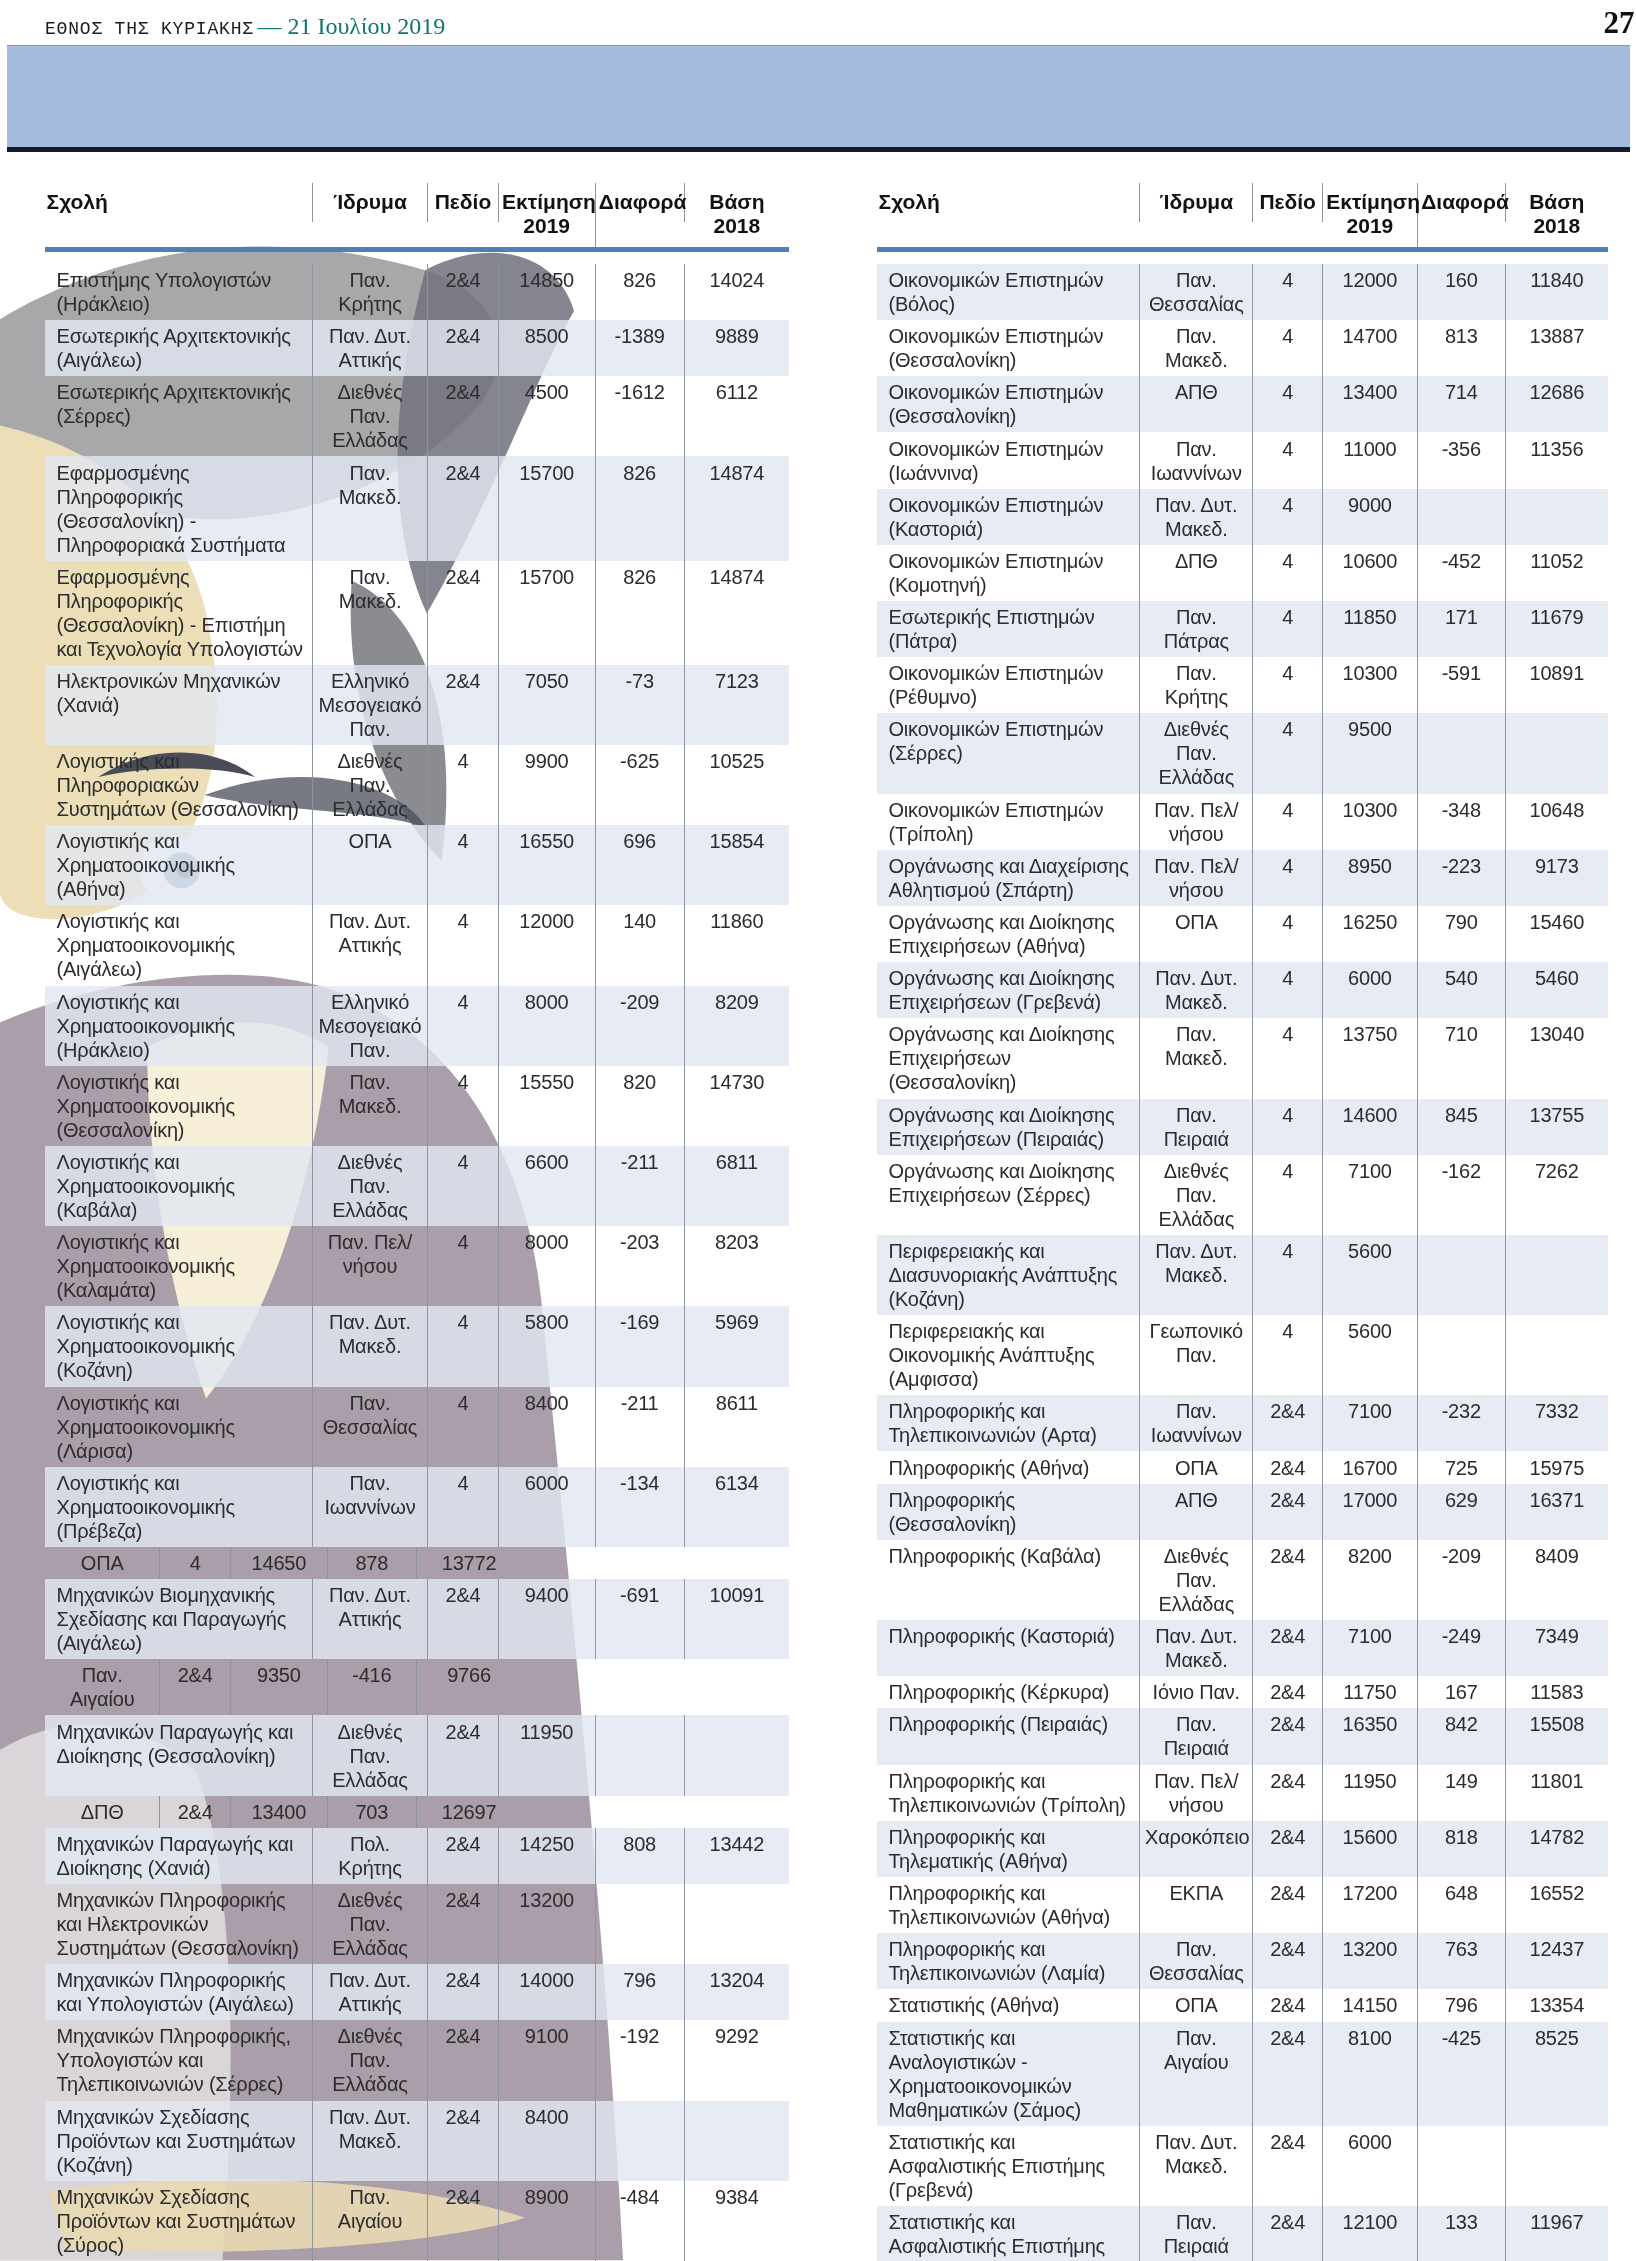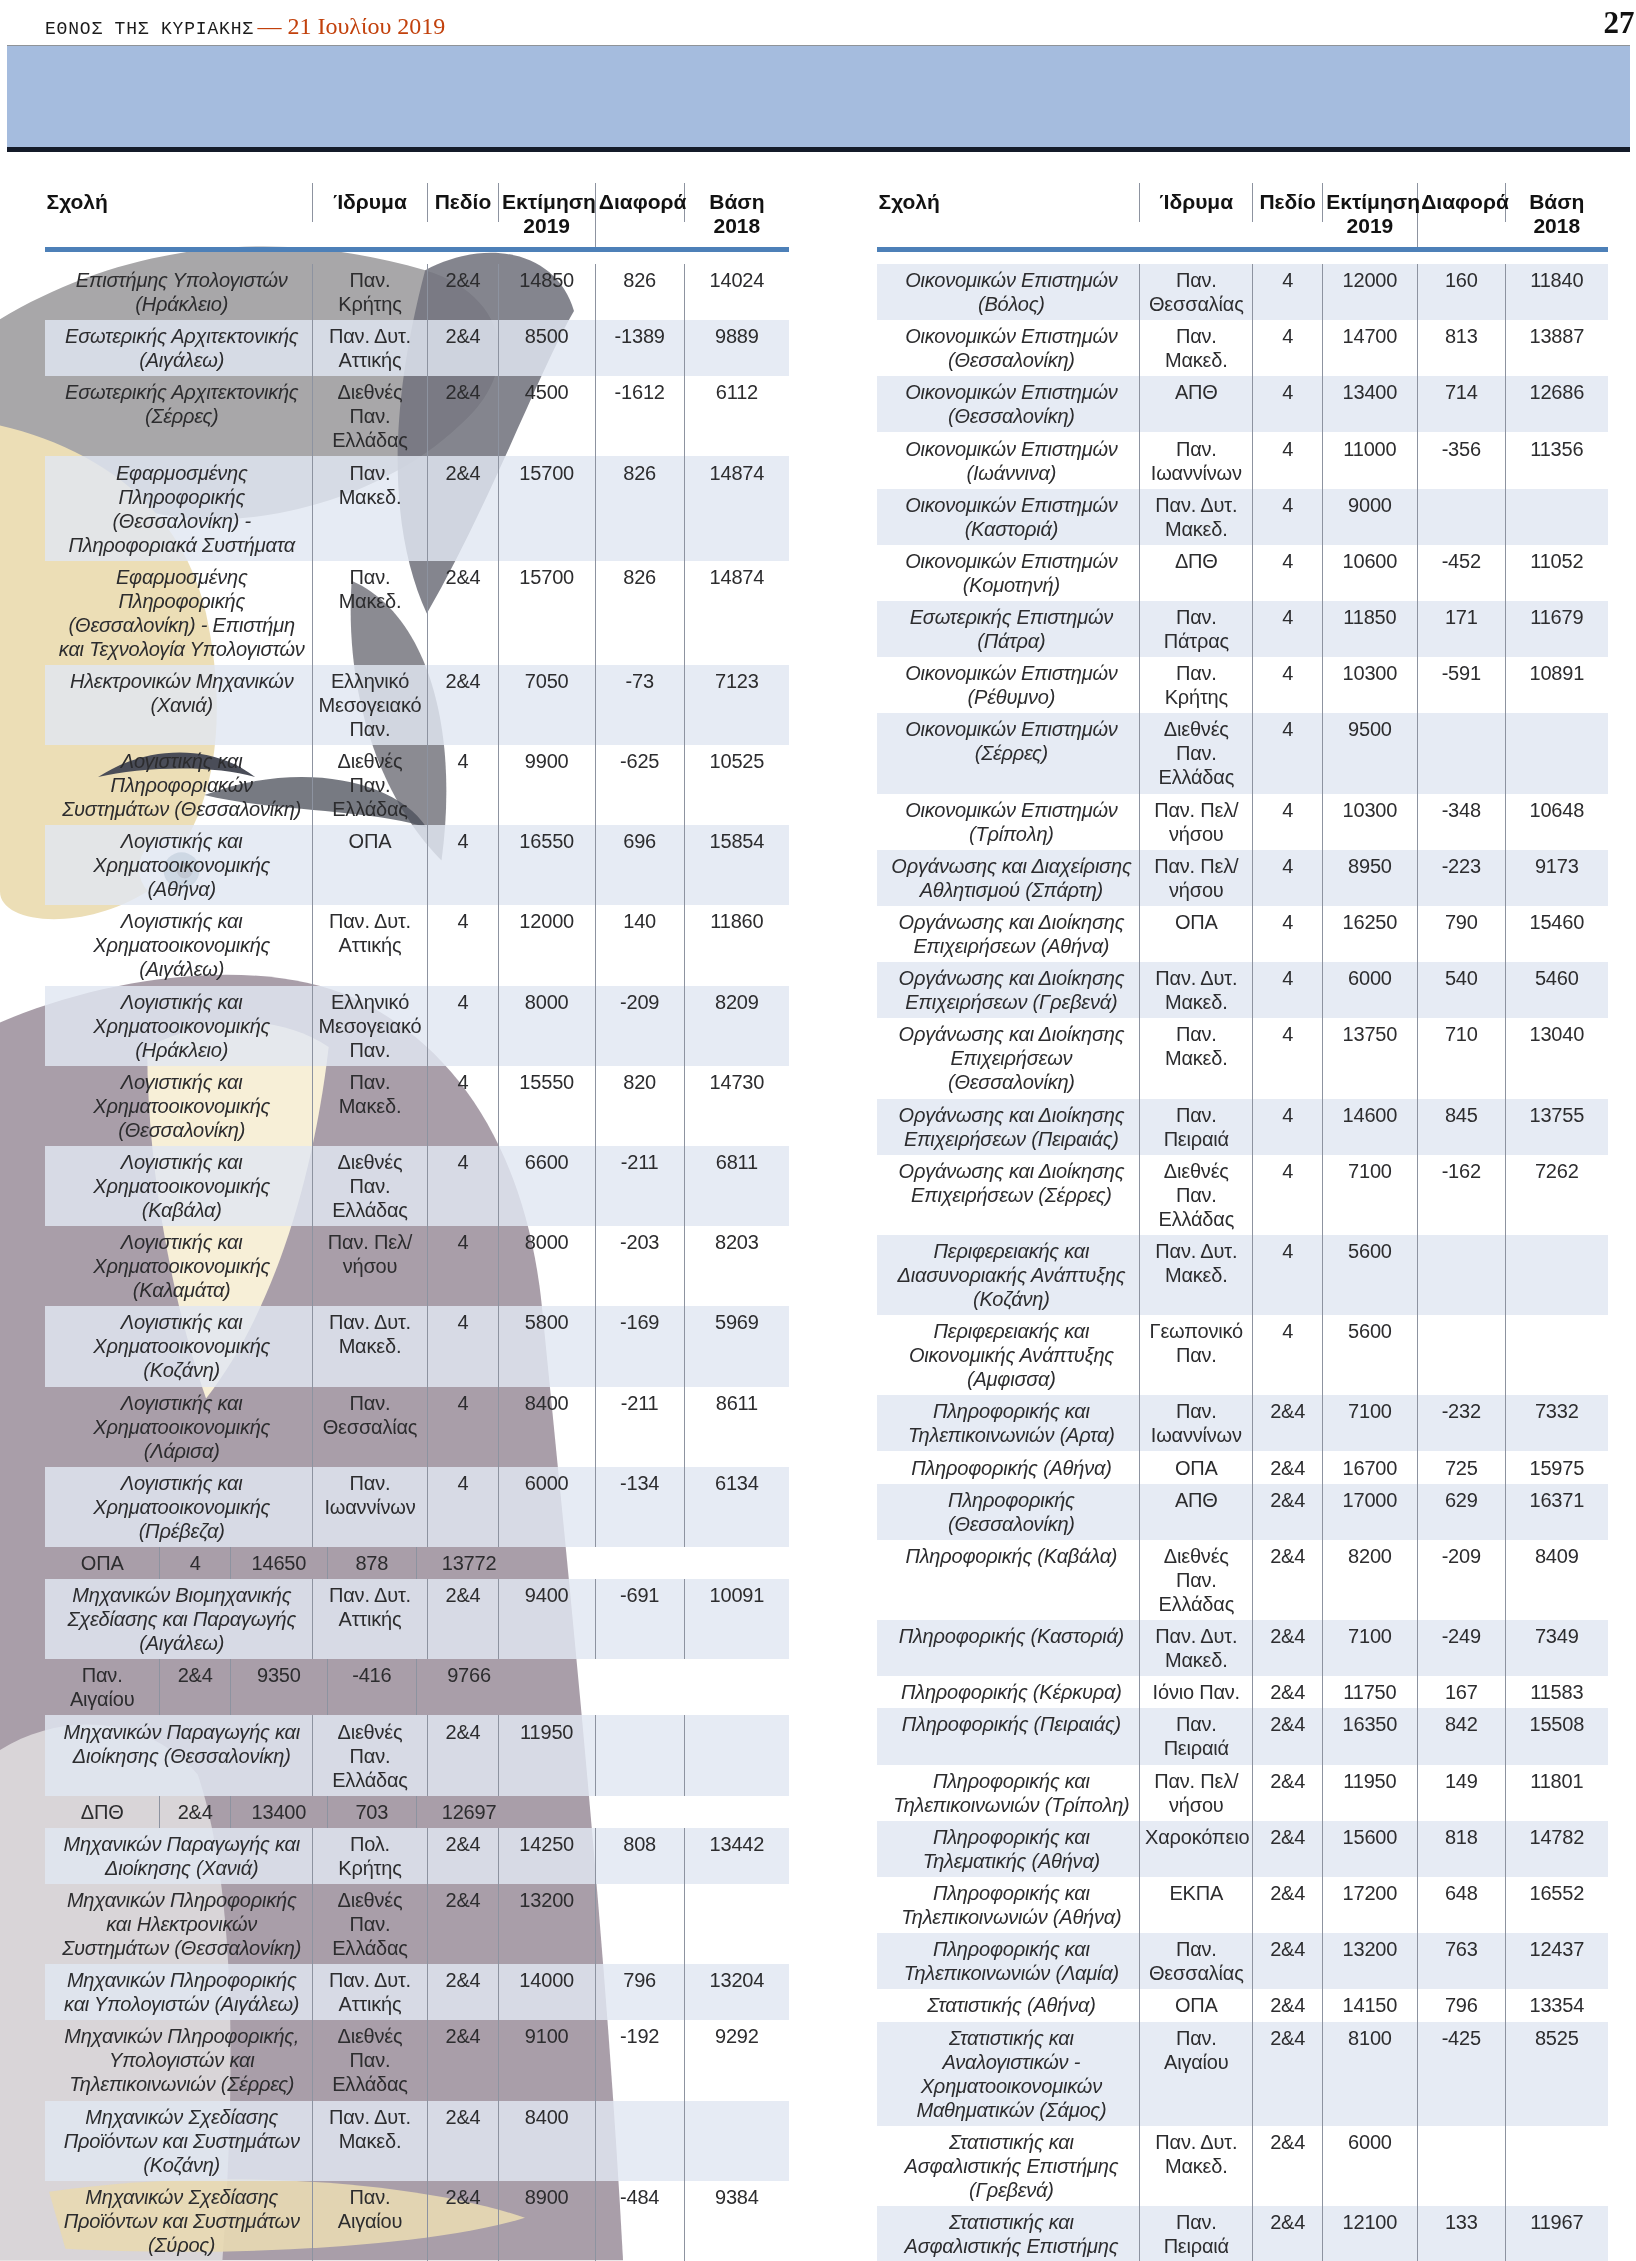--- a/index.html
+++ b/index.html
@@ -3,21 +3,21 @@
 <meta charset="utf-8">
 <title>ΕΘΝΟΣ ΤΗΣ ΚΥΡΙΑΚΗΣ — σελ. 27</title>
 <style>
   html,body{margin:0;padding:0;background:#ffffff;}
   .page{position:relative;width:1636px;height:2261px;background:#ffffff;overflow:hidden;
         font-family:"Liberation Sans",sans-serif;color:#2c2c2e;}
 
   
   .masthead{position:absolute;top:13px;left:45px;right:24.5px;height:33px;}
   .masthead-title{font-family:Liberation Mono, monospace;font-size:18px;letter-spacing:0.8px;color:#1b1b1b;margin-top:29px;}
-  .masthead-date{font-family:"Liberation Serif",serif;font-size:24px;color:#c2410c;}
+  .masthead-date{font-family:"Liberation Serif",serif;font-size:24px;color:#0f766e;}
   .page-number{position:absolute;top:4.9px;right:1.6px;font-family:"Liberation Serif",serif;
                font-weight:bold;font-size:31px;color:#111;margin-left:32px;}
 
   
   .banner{position:absolute;left:6.5px;right:6.5px;top:45px;height:101px;background:#a5bcde;
           border-top:1.6px solid #8f9398;border-bottom:5.7px solid #141b29;}
 
   
   .illustration{position:absolute;left:0;top:155px;width:695px;height:2106px;z-index:0;pointer-events:none;}
 
@@ -31,21 +31,21 @@
          padding:6.5px 3.3px 8.2px;box-sizing:border-box;text-align:center;}
   .hcell.school{text-align:left;padding-left:1.6px;}
   .blue-rule{height:5.7px;background:#4d80b8;}
 
   .tbody{margin-top:11.5px;}
   .trow{display:flex;}
   .trow.shaded{background:rgba(225,230,242,0.82);}
   .cell{font-size:20px;line-height:24px;padding:4.1px 4.9px;box-sizing:border-box;
         letter-spacing:-0.2px;color:#2c2c2e;text-align:center;}
   .div-r{border-right:1.2px solid #8d93a0;}
-  .cell.school{text-align:center;padding-left:11.5px;font-style:italic;}
+  .cell.school{text-align:left;padding-left:11.5px;}
   .hcell.school,.cell.school{width:36%;}
   .hcell.inst,.cell.inst{width:15.5%;}
   .hcell.field,.cell.field{width:9.5%;}
   .hcell.est,.cell.est{width:13%;}
   .hcell.diff,.cell.diff{width:12%;}
   .hcell.base,.cell.base{width:14%;}
 </style>
 </head>
 <body>
 

